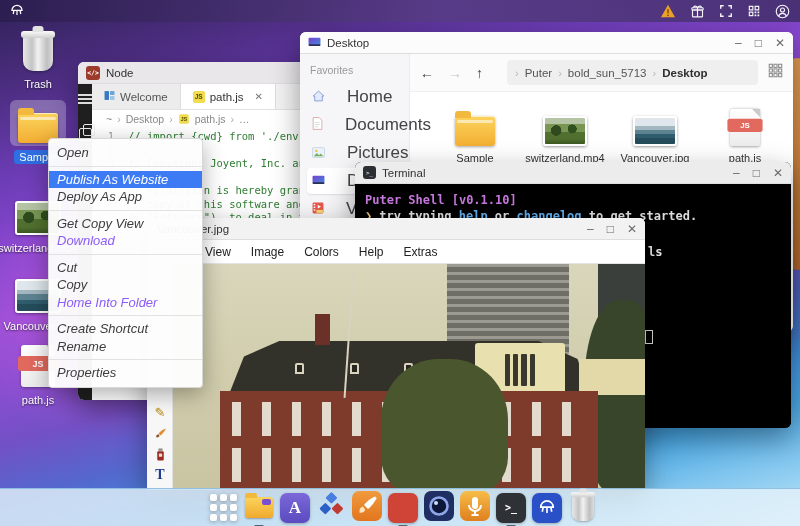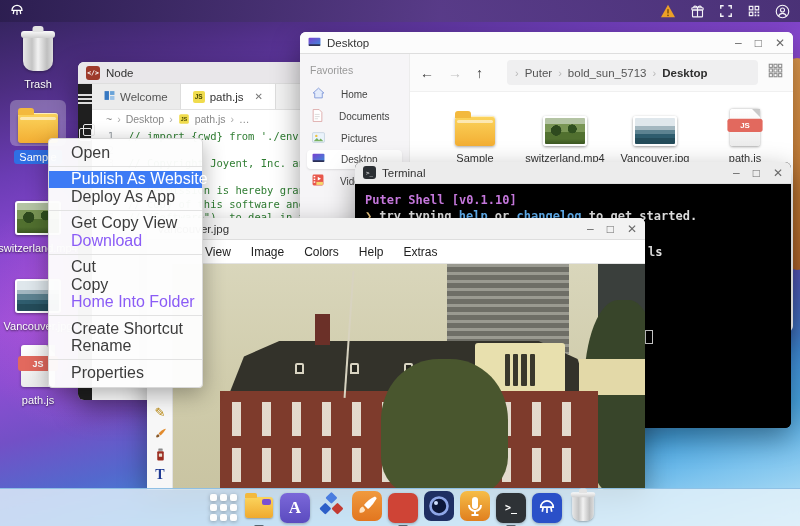--- a/index.html
+++ b/index.html
@@ -89,21 +89,21 @@
   .codeline{display:flex;}
   .codeline .ln{width:22px;flex:none;text-align:right;color:#9aa0a6;}
   .codeline .ct{padding-left:14px;white-space:pre;color:var(--code-comment-green,#2f7d32);}
 
   
   #fm-win{left:300px;top:32px;width:493px;height:300px;z-index:6;}
   #fm-win .titlebar{background:#fcfcfc;}
   #fm-body{display:flex;height:calc(100% - 22px);}
   #fm-side{width:110px;flex:none;background:#f6f5f7;border-right:1px solid #ececec;padding:10px 7px;}
   #fm-side-header{font-size:10.5px;color:#999;margin-bottom:8px;margin-left:3px;}
-  .fm-item{display:flex;align-items:center;gap:16px;font-size:10px;color:#444;padding:3px 5px;border-radius:4px;margin-bottom:2px;}
+  .fm-item{display:flex;align-items:center;gap:22px;font-size:17px;color:#444;padding:3px 5px;border-radius:4px;margin-bottom:2px;}
   .fm-item.active{background:#fff;box-shadow:0 1px 2px rgba(0,0,0,.1);}
   #fm-main{flex:1;display:flex;flex-direction:column;}
   #fm-toolbar{height:38px;flex:none;display:flex;align-items:center;padding:0 10px;background:#fbfbfb;border-bottom:1px solid #f0f0f0;}
   .nav-ar{font-size:14px;margin-right:14px;color:#3c3c3c;}
   .nav-ar.dis{color:#c3c3c3;}
   #fm-crumb{flex:1;height:25px;margin:0 10px;background:#efeff0;border-radius:4px;display:flex;align-items:center;
     padding:0 8px;font-size:11.5px;color:#555;gap:6px;overflow:hidden;}
   #fm-crumb .chev{color:#b8b8b8;font-size:11px;}
   #fm-crumb .bc-last{color:#2f2f2f;font-weight:bold;}
   #fm-files{display:flex;gap:20px;padding:10px 0 0 30px;}
@@ -151,21 +151,21 @@
   .ph-winrow{position:absolute;left:3%;right:3%;height:34%;
     background:repeating-linear-gradient(90deg,rgba(236,232,219,.92) 0 9px,rgba(0,0,0,0) 9px 30px);}
   .ph-yellowwing{left:86%;top:42%;width:14%;height:16%;background:#e3d9a8;}
   .ph-treeC{left:44%;top:42%;width:27%;height:60%;background:#49562e;border-radius:45% 45% 28% 28%;}
   .ph-mast{left:37%;top:3%;width:2px;height:56%;background:#d8d3c0;transform:rotate(4deg);}
   .ph-chimney{left:30%;top:22%;width:3.2%;height:14%;background:#6b3028;}
 
   
   #ctx-menu{position:absolute;left:48px;top:138px;width:155px;z-index:30;background:rgba(253,253,253,.97);
     border:1px solid #d8d8d8;border-radius:4px;box-shadow:0 6px 22px rgba(0,0,0,.32);padding:5px 0;}
-  .ctx-item{height:17.5px;display:flex;align-items:center;padding-left:22px;font-size:16px;color:#3c3c3c;white-space:nowrap;}
+  .ctx-item{height:17.5px;display:flex;align-items:center;padding-left:8px;font-size:13px;color:#3c3c3c;white-space:nowrap;font-style:italic;}
   .ctx-item.hl{background:var(--accent-blue,#3d7bf5);color:#fff;}
   .ctx-item.dis{color:#8b5cf6;}
   .ctx-div{height:1px;background:#e2e2e2;margin:4px 0;}
 
   
   #taskbar{position:absolute;left:0;bottom:0;width:800px;height:38px;z-index:45;display:flex;align-items:center;
     gap:6px;padding-left:208px;background:rgba(228,241,250,.82);border-top:1px solid rgba(130,185,225,.85);
     backdrop-filter:blur(8px);}
   .dock-item{position:relative;width:30px;height:30px;display:flex;align-items:center;justify-content:center;}
   .dock-item.running::after{content:"";position:absolute;bottom:-5px;left:50%;transform:translateX(-50%);

